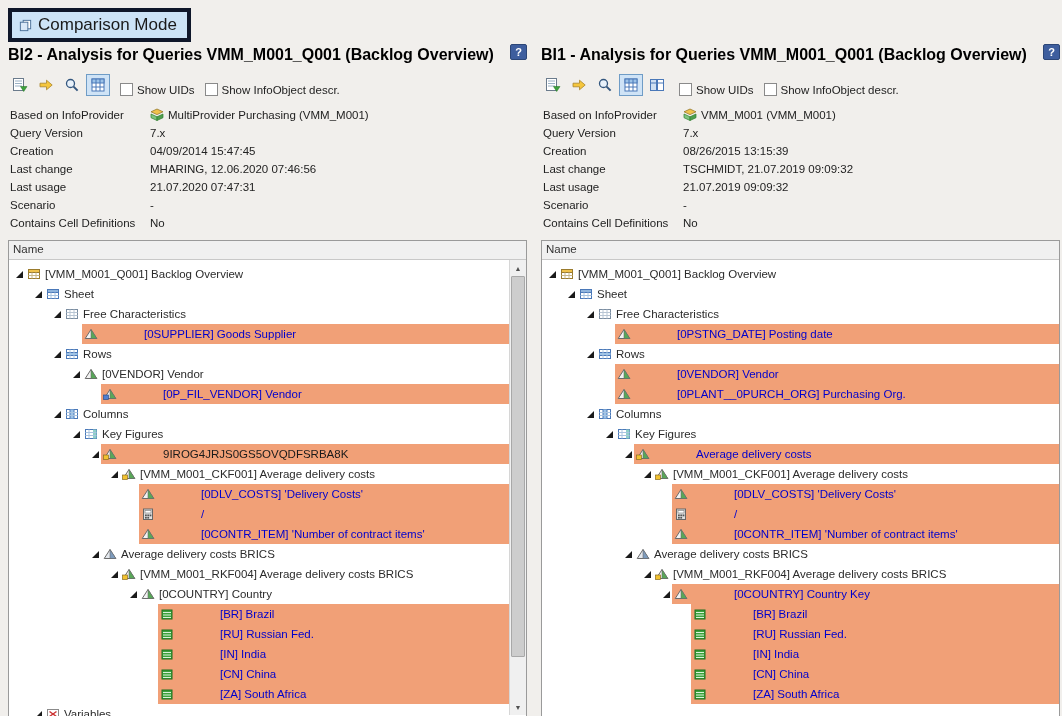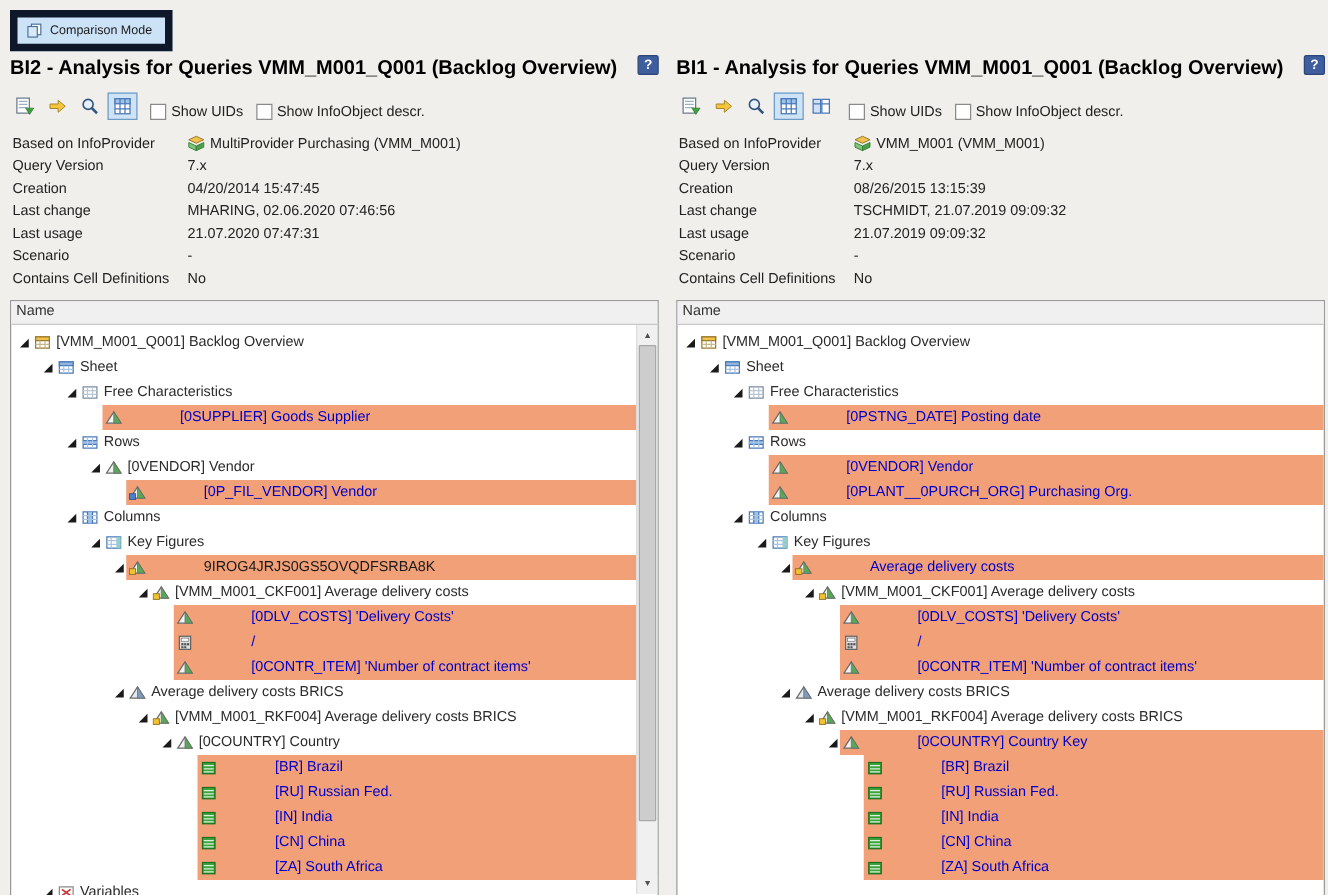--- a/index.html
+++ b/index.html
@@ -6,22 +6,22 @@
   html, body { width: 1062px; height: 716px; overflow: hidden; }
   body {
     font-family: "Liberation Sans", sans-serif;
     font-size: 11.5px;
     color: #222;
     background: #f1efec;
   }
   .topbar { padding: 8px 0 0 8px; height: 32px; }
   .cmp-btn {
     display: inline-flex; align-items: center; gap: 5px;
-    background: #cce3f7; border: 6px solid #0f172a;
-    padding: 3px 10px 3px 6px; font: inherit; font-size: 10px; color: #1a1a1a;
+    background: #cce3f7; border: 4px solid #0f172a;
+    padding: 3px 10px 3px 6px; font: inherit; font-size: 17px; color: #1a1a1a;
     cursor: default;
   }
   .cmp-btn svg { width: 15px; height: 15px; display: block; }
   .panels { display: flex; gap: 14px; padding-left: 8px; margin-top: 12px; height: 680px; }
   .panel { width: 519px; display: flex; flex-direction: column; }
   .panel-title-row { display: flex; justify-content: space-between; align-items: flex-start; margin-bottom: 12px; height: 18px; }
   .panel-title { font-weight: bold; font-size: 16px; color: #000; padding-top: 2px; }
   .help-btn {
     width: 17px; height: 16px; background: #3e5e9e; color: #fff; font-weight: bold;
     font-size: 11px; display: flex; align-items: center; justify-content: center;
@@ -155,27 +155,27 @@
         </div>
         <div class="info-row">
           <div class="info-label">Query Version</div>
           <div class="info-value">
             <span>7.x</span>
           </div>
         </div>
         <div class="info-row">
           <div class="info-label">Creation</div>
           <div class="info-value">
-            <span>04/20/2014 15:47:45</span>
+            <span>04/09/2014 15:47:45</span>
           </div>
         </div>
         <div class="info-row">
           <div class="info-label">Last change</div>
           <div class="info-value">
-            <span>MHARING, 02.06.2020 07:46:56</span>
+            <span>MHARING, 12.06.2020 07:46:56</span>
           </div>
         </div>
         <div class="info-row">
           <div class="info-label">Last usage</div>
           <div class="info-value">
             <span>21.07.2020 07:47:31</span>
           </div>
         </div>
         <div class="info-row">
           <div class="info-label">Scenario</div>

